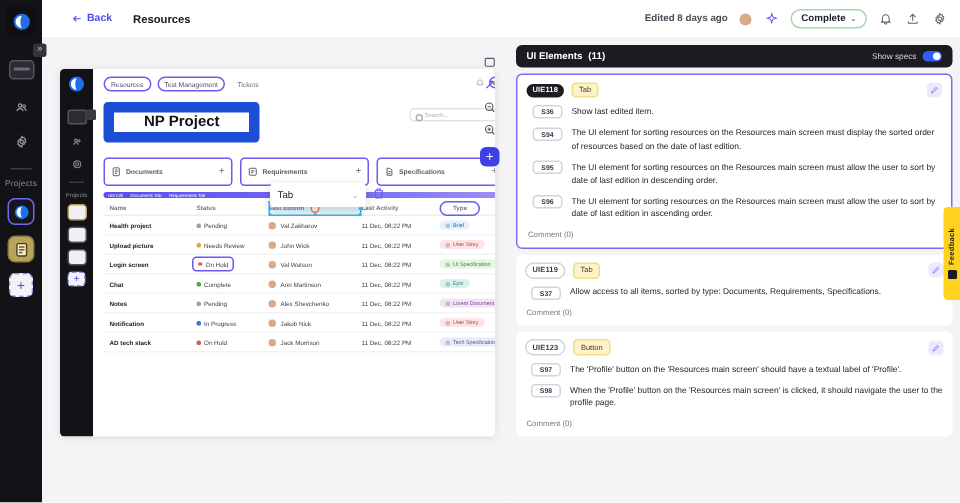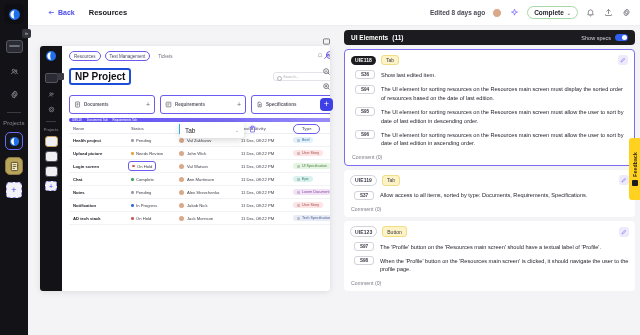--- a/index.html
+++ b/index.html
@@ -159,21 +159,21 @@
   .ab-topright .sm { width: 6px; height: 6px; color: #9a9aa4; }
   .ab-avatar-out {
     width: 11px; height: 8px; border: 1px solid #6b5bf0; border-radius: 5px;
     display: flex; align-items: center; justify-content: center;
   }
   .ab-avatar-out i { width: 5px; height: 5px; border-radius: 50%; background: #d9a98a; display: block; }
 
   .ab-title-wrap { margin-top: 7px; display: inline-block; }
   .ab-title {
     font-size: 10px; font-weight: 700; color: #12121a;
-    border: 2px solid #1d4ed8; border-radius: 3px; padding: 1px 4px;
+    border: 7px solid #1d4ed8; border-radius: 3px; padding: 1px 20px;
     display: inline-block;
   }
   .ab-search {
     position: absolute; right: 6px; top: 26px;
     width: 64px; height: 9px; border: 1px solid #e3e3ea; border-radius: 3px;
     background: #fff; font-size: 4px; color: #b0b0ba;
     display: flex; align-items: center; padding-left: 9px;
   }
   .ab-search::before {
     content: ""; position: absolute; left: 3px; top: 3px;

